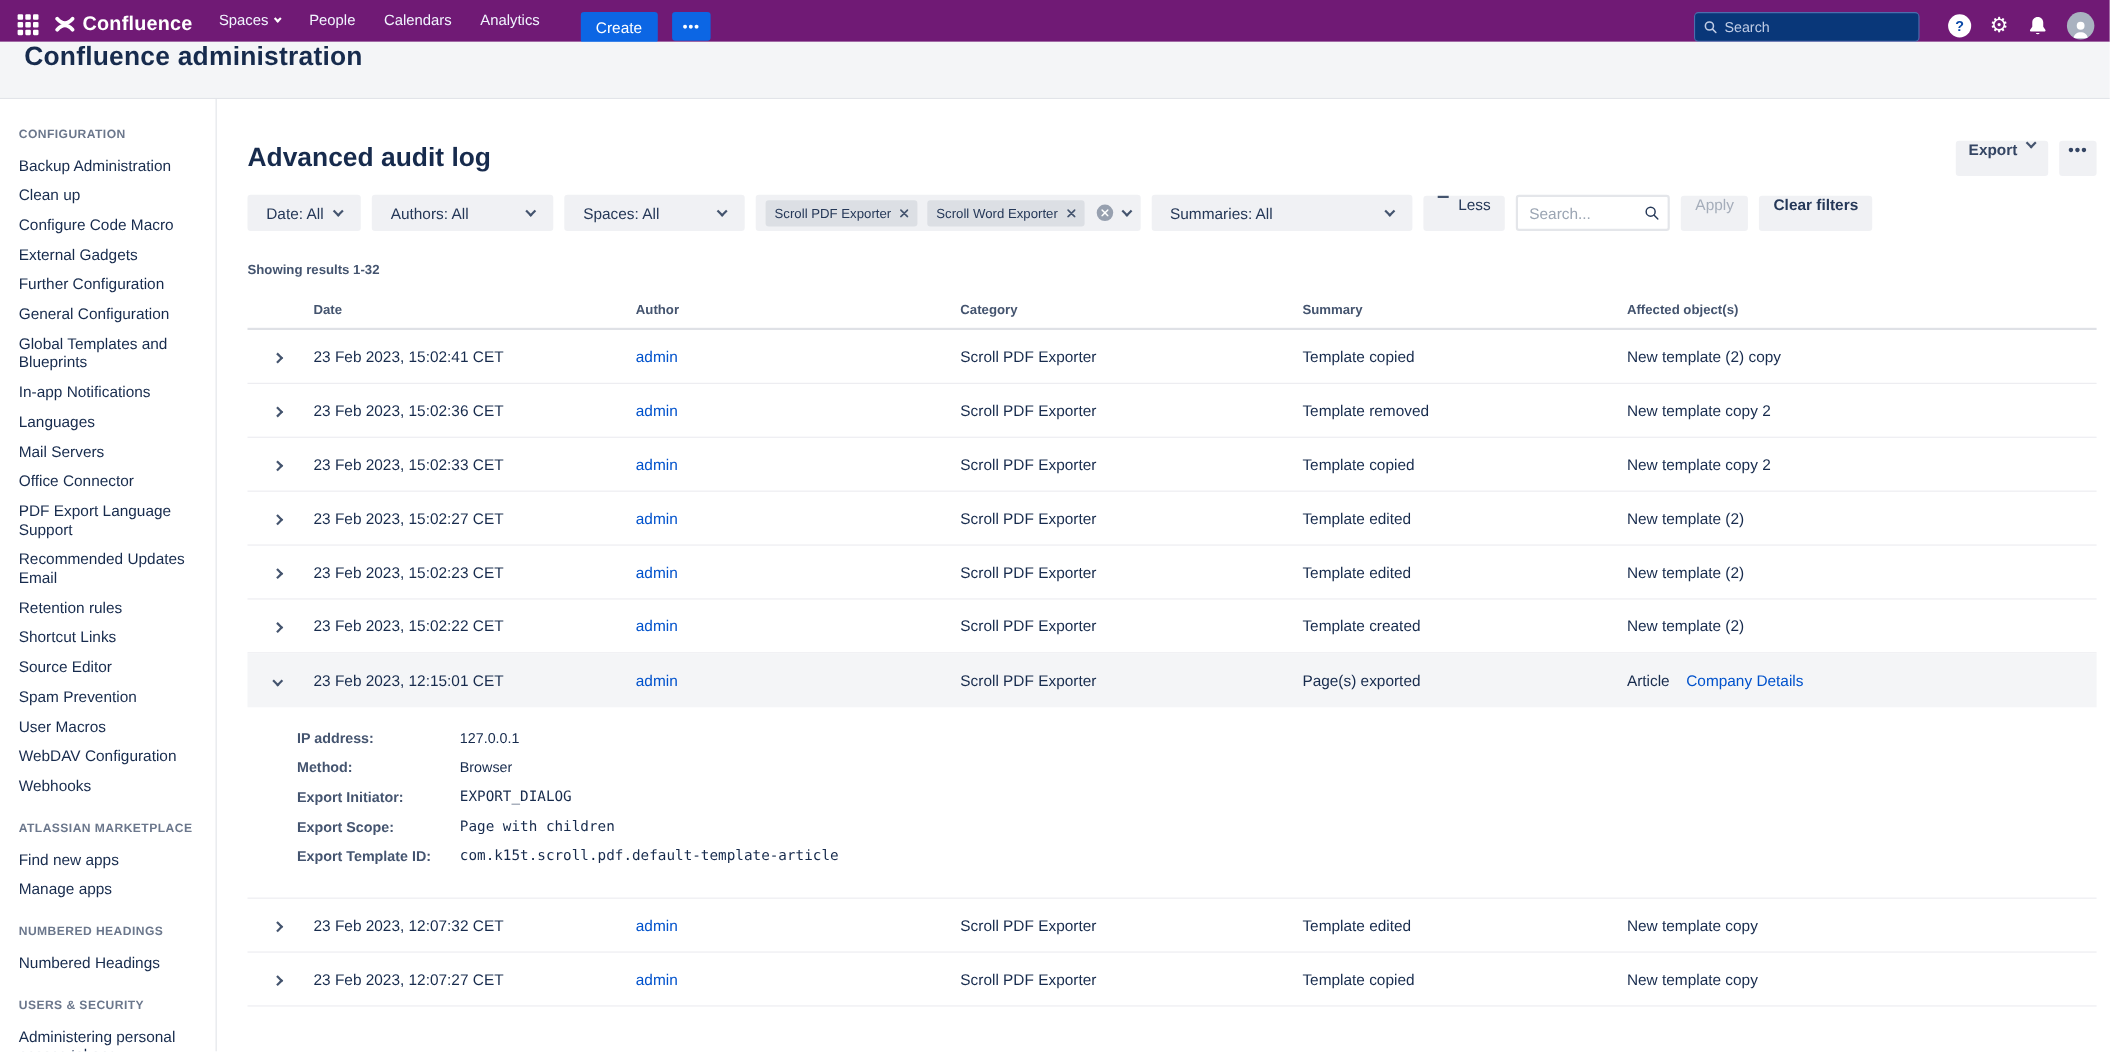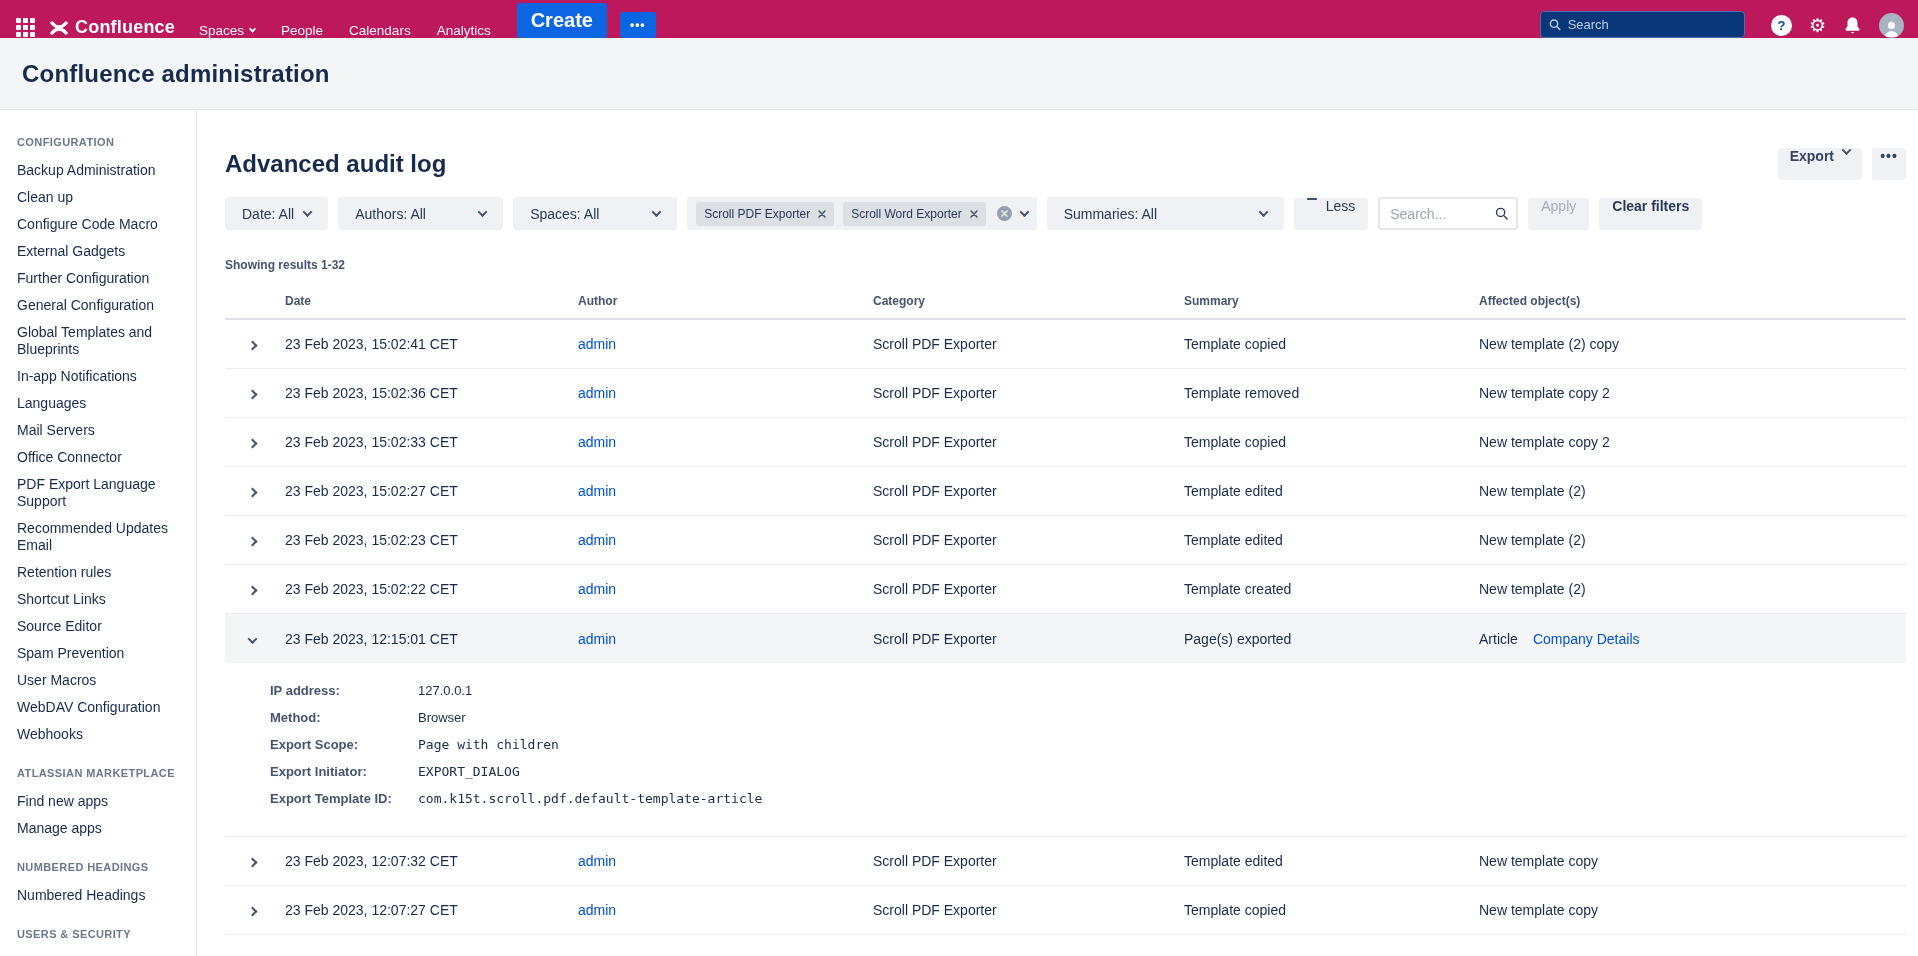--- a/index.html
+++ b/index.html
@@ -1,48 +1,48 @@
 <!DOCTYPE html>
 <html><head>
 <meta charset="utf-8">
 <style>
   * { margin:0; padding:0; box-sizing:border-box; }
   html,body { width:1918px; height:956px; overflow:hidden; background:#fff;
     font-family:"Liberation Sans","DejaVu Sans",sans-serif; color:#172B4D; }
   .page { width:1918px; height:956px; display:flex; flex-direction:column; }
 
   
-  .topnav { height:38px; background:#be185d; display:flex; align-items:flex-end;
-    padding:0 14px; gap:10px; flex-shrink:0; }
+  .topnav { height:38px; background:#701a75; display:flex; align-items:flex-start;
+    padding:11px 14px; gap:10px; flex-shrink:0; }
   .apps-grid { width:22px; height:22px; display:grid; grid-template-columns:repeat(3,5px);
     grid-template-rows:repeat(3,5px); gap:2px; align-content:center; justify-content:center; cursor:pointer; }
   .apps-grid i { background:#fff; border-radius:1px; }
   .brand { display:flex; align-items:center; gap:7px; margin:0 6px 0 4px; cursor:pointer; }
   .brand-name { color:#fff; font-size:18px; font-weight:700; letter-spacing:.2px; }
   .nav-item { color:#F1F5FF; font-size:13.5px; padding:0 8px; display:flex; align-items:center; gap:6px; cursor:pointer; }
-  .btn-create { background:#0C66E4; color:#fff; font-size:20px; font-weight:700;
-    padding:6px 14px; border-radius:3px; margin-left:8px; cursor:pointer; }
+  .btn-create { background:#0C66E4; color:#fff; font-size:14px; font-weight:400;
+    padding:6px 14px; border-radius:3px; margin-left:19px; cursor:pointer; }
   .btn-navmore { background:#0C66E4; color:#fff; font-size:12px; font-weight:700;
     padding:6px 10px; border-radius:3px; margin-left:3px; cursor:pointer; letter-spacing:1px; }
   .nav-spacer { flex:1; }
   .nav-search { width:205px; height:27px; background:#09але; background:#093779; border:1px solid #4C6EAE;
     border-radius:4px; display:flex; align-items:center; padding:0 8px; gap:7px; }
   .nav-search input { background:transparent; border:none; outline:none; color:#E7EDF9;
     font-size:13px; width:100%; font-family:inherit; }
   .nav-search input::placeholder { color:#BFCCE5; }
   .nav-icons { display:flex; align-items:center; gap:17px; margin-left:16px; }
   .help-circle { width:21px; height:21px; border-radius:50%; background:#fff; color:#0747A6;
     font-weight:700; font-size:13px; display:flex; align-items:center; justify-content:center; cursor:pointer; }
   .gear { color:#fff; font-size:19px; line-height:1; cursor:pointer; }
   .avatar { width:25px; height:25px; border-radius:50%; background:#A9B2C0; overflow:hidden;
     display:flex; align-items:flex-end; justify-content:center; cursor:pointer; }
 
   
-  .page-header { height:72px; background:#F4F5F7; border-bottom:1px solid #E2E4E9;
-    display:flex; align-items:center; padding:16px 22px; flex-shrink:0; }
+  .page-header { height:52px; background:#F4F5F7; border-bottom:1px solid #E2E4E9;
+    display:flex; align-items:flex-start; padding:0 22px; flex-shrink:0; }
   .page-title { font-size:24px; font-weight:700; color:#172B4D; letter-spacing:.2px; }
 
   
   .body-row { flex:1; display:flex; min-height:0; }
   .sidebar { width:197px; flex-shrink:0; border-right:1px solid #E2E4E9; padding:26px 12px 0 17px; overflow:hidden; }
   .sb-heading { font-size:11px; font-weight:700; color:#6B778C; letter-spacing:.4px; margin:24px 0 14px; }
   .sb-section:first-child .sb-heading { margin-top:0; }
   .sb-item { font-size:14px; color:#172B4D; line-height:17px; margin-bottom:10px; max-width:158px; cursor:pointer; }
 
   .main { flex:1; padding:0 12px 0 28px; min-width:0; }
@@ -362,26 +362,26 @@
             <div class="details">
               <div class="drow">
     <div class="dlabel">IP address:</div>
     <div class="dvalue">127.0.0.1</div>
   </div>
               <div class="drow">
     <div class="dlabel">Method:</div>
     <div class="dvalue">Browser</div>
   </div>
               <div class="drow">
+    <div class="dlabel">Export Initiator:</div>
+    <div class="dvalue mono">EXPORT_DIALOG</div>
+  </div>
+              <div class="drow">
     <div class="dlabel">Export Scope:</div>
     <div class="dvalue mono">Page with children</div>
-  </div>
-              <div class="drow">
-    <div class="dlabel">Export Initiator:</div>
-    <div class="dvalue mono">EXPORT_DIALOG</div>
   </div>
               <div class="drow">
     <div class="dlabel">Export Template ID:</div>
     <div class="dvalue mono">com.k15t.scroll.pdf.default-template-article</div>
   </div>
             </div>
             <div class="trow">
     <div class="c-chev"><span class="chev right"></span></div>
     <div class="c-date">23 Feb 2023, 12:07:32 CET</div>
     <div class="c-author"><a class="link">admin</a></div>

